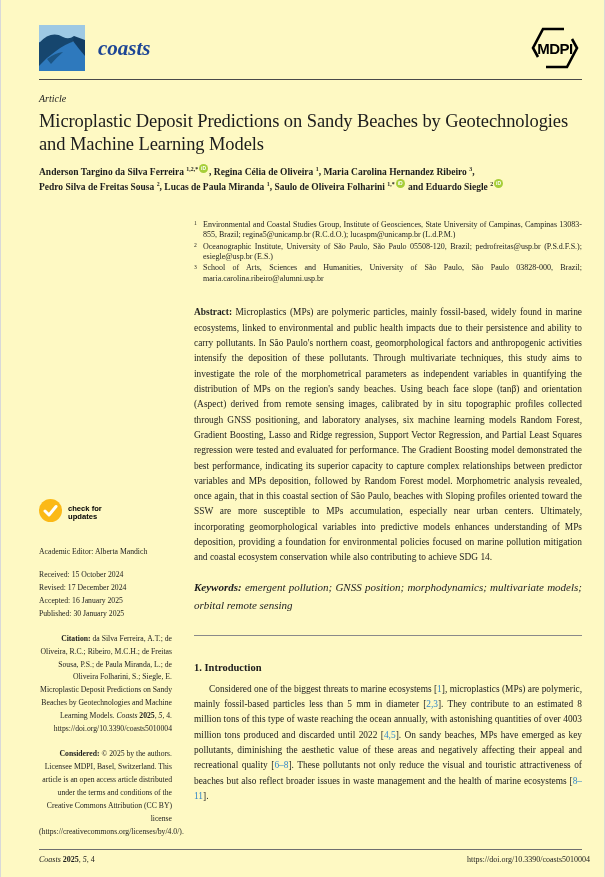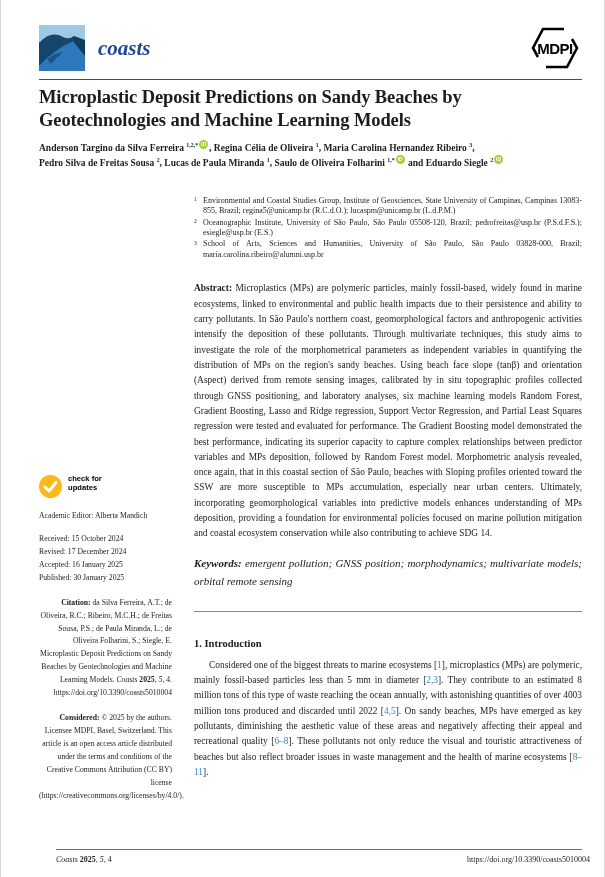--- a/index.html
+++ b/index.html
@@ -1,48 +1,48 @@
 <!DOCTYPE html>
 <html><head>
 <meta charset="utf-8">
 <style>
   html,body { margin:0; padding:0; background:#e9e9e9; }
   .page {
     position:relative; width:605px; height:877px; margin:0 auto;
-    background:#ffffff; border-left:1px solid #d9d9d9; border-right:1px solid #d9d9d9;
+    background:#fef9c3; border-left:1px solid #d9d9d9; border-right:1px solid #d9d9d9;
     box-sizing:border-box; overflow:hidden;
     font-family:"Liberation Serif", serif; color:#1c1c1c;
   }
   .content { padding:0 22px 0 38px; }
 
   
   .masthead { margin-top:24px; display:flex; justify-content:space-between; align-items:center; height:48px; }
   .brand { display:flex; align-items:center; }
   .journal-name { font-style:italic; font-weight:bold; font-size:21px; color:#1d4695; margin-left:13px; }
   .header-rule { border:0; border-top:1px solid #4a4a4a; margin:7px 0 0 0; }
 
   .article-type { margin-top:13px; font-style:italic; font-size:10px; }
-  .paper-title { margin:6px 0 0 0; font-size:18.5px; font-weight:bold; line-height:1.22; max-width:535px; letter-spacing:-0.1px; }
+  .paper-title { margin:6px 0 0 0; font-size:18.5px; font-weight:normal; line-height:1.22; max-width:535px; letter-spacing:-0.1px; }
 
   .authors { margin-top:10px; font-size:9.5px; font-weight:bold; line-height:1.5; max-width:545px; }
   .authors .sup { font-size:62%; vertical-align:super; }
   .orcid-icon {
     display:inline-block; width:9px; height:9px; border-radius:50%;
     background:#A6CE39; color:#fff; font-family:"Liberation Sans",sans-serif;
     font-size:5px; font-weight:bold; line-height:9px; text-align:center;
     vertical-align:super; position:relative; top:-1px; margin:0 1px;
   }
 
   
   .two-col { display:flex; margin-top:26px; }
   .sidebar { flex:none; width:133px; padding-top:279px; font-size:7.7px; line-height:1.68; }
   .main-col { flex:1; margin-left:22px; }
 
   
-  .badge-row { display:flex; align-items:flex-start; margin-bottom:12px; cursor:pointer; }
+  .badge-row { display:flex; align-items:flex-end; margin-bottom:24px; cursor:pointer; }
   .badge-text { margin-left:6px; font-family:"Liberation Sans",sans-serif; font-weight:bold; font-size:7.6px; line-height:1.15; color:#000; }
   .editor-line { margin-bottom:10px; }
   .dates { margin-bottom:10px; }
   .citation-block, .copyright-block { margin-top:12px; text-align:right; }
   .side-label { font-weight:bold; }
   .it { font-style:italic; }
   .b { font-weight:bold; }
 
   
   .affiliations { font-size:8px; line-height:1.32; }
@@ -53,21 +53,21 @@
   
   .abstract-para { margin:21px 0 0 0; font-size:9.4px; line-height:1.63; text-align:justify; }
   .keywords-para { margin:13px 0 0 0; font-size:11px; line-height:1.63; text-align:justify;font-style:italic; }
   .section-rule { border:0; border-top:0.8px solid #8a8a8a; margin:20px 0 0 0; }
 
   .section-heading { margin:26px 0 0 0; font-size:10.5px; font-weight:bold; }
   .body-para { margin:9px 0 0 0; font-size:9.4px; line-height:1.63; text-align:justify; text-indent:15px; }
   .ref { color:#2F86C9; }
 
   
-  .page-footer { position:absolute; left:55px; right:14px; bottom:13px; font-size:8px; }
+  .page-footer { position:absolute; left:38px; right:14px; bottom:13px; font-size:8px; }
   .footer-rule { border:0; border-top:0.8px solid #6f6f6f; margin:0 8px 5px 0; }
   .footer-row { display:flex; justify-content:space-between; }
 </style>
 </head>
 <body>
 
 <div class="page">
   <div class="content">
 
     <div class="masthead">
@@ -82,20 +82,21 @@
         <span class="journal-name">coasts</span>
       </div>
       <svg width="54" height="46" viewBox="0 0 54 46">
         <path d="M36,4 L15,4 L5,23 L10,32" fill="none" stroke="#000" stroke-width="2.6"></path>
         <path d="M18,42 L39,42 L49,23 L44,14" fill="none" stroke="#000" stroke-width="2.6"></path>
         <text x="27" y="29" text-anchor="middle" font-family="Liberation Sans, sans-serif" font-weight="bold" font-size="15" letter-spacing="-0.5" fill="#000">MDPI</text>
       </svg>
     </div>
     <hr class="header-rule">
 
+    <div class="article-type">Article</div>
 
     <h1 class="paper-title">Microplastic Deposit Predictions on Sandy Beaches by Geotechnologies and Machine Learning Models</h1>
 
     <div class="authors"><span>Anderson Targino da Silva Ferreira </span><span class="sup">1,2,*</span><span class="orcid-icon">iD</span><span>, Regina Célia de Oliveira </span><span class="sup">1</span><span>, Maria Carolina Hernandez Ribeiro </span><span class="sup">3</span><span>,</span><br><span>Pedro Silva de Freitas Sousa </span><span class="sup">2</span><span>, Lucas de Paula Miranda </span><span class="sup">1</span><span>, Saulo de Oliveira Folharini </span><span class="sup">1,*</span><span class="orcid-icon">iD</span><span> and Eduardo Siegle </span><span class="sup">2</span><span class="orcid-icon">iD</span></div>
 
     <div class="two-col">
 
       <aside class="sidebar">
         <div class="badge-row">
           <svg width="23" height="23" viewBox="0 0 23 23">

